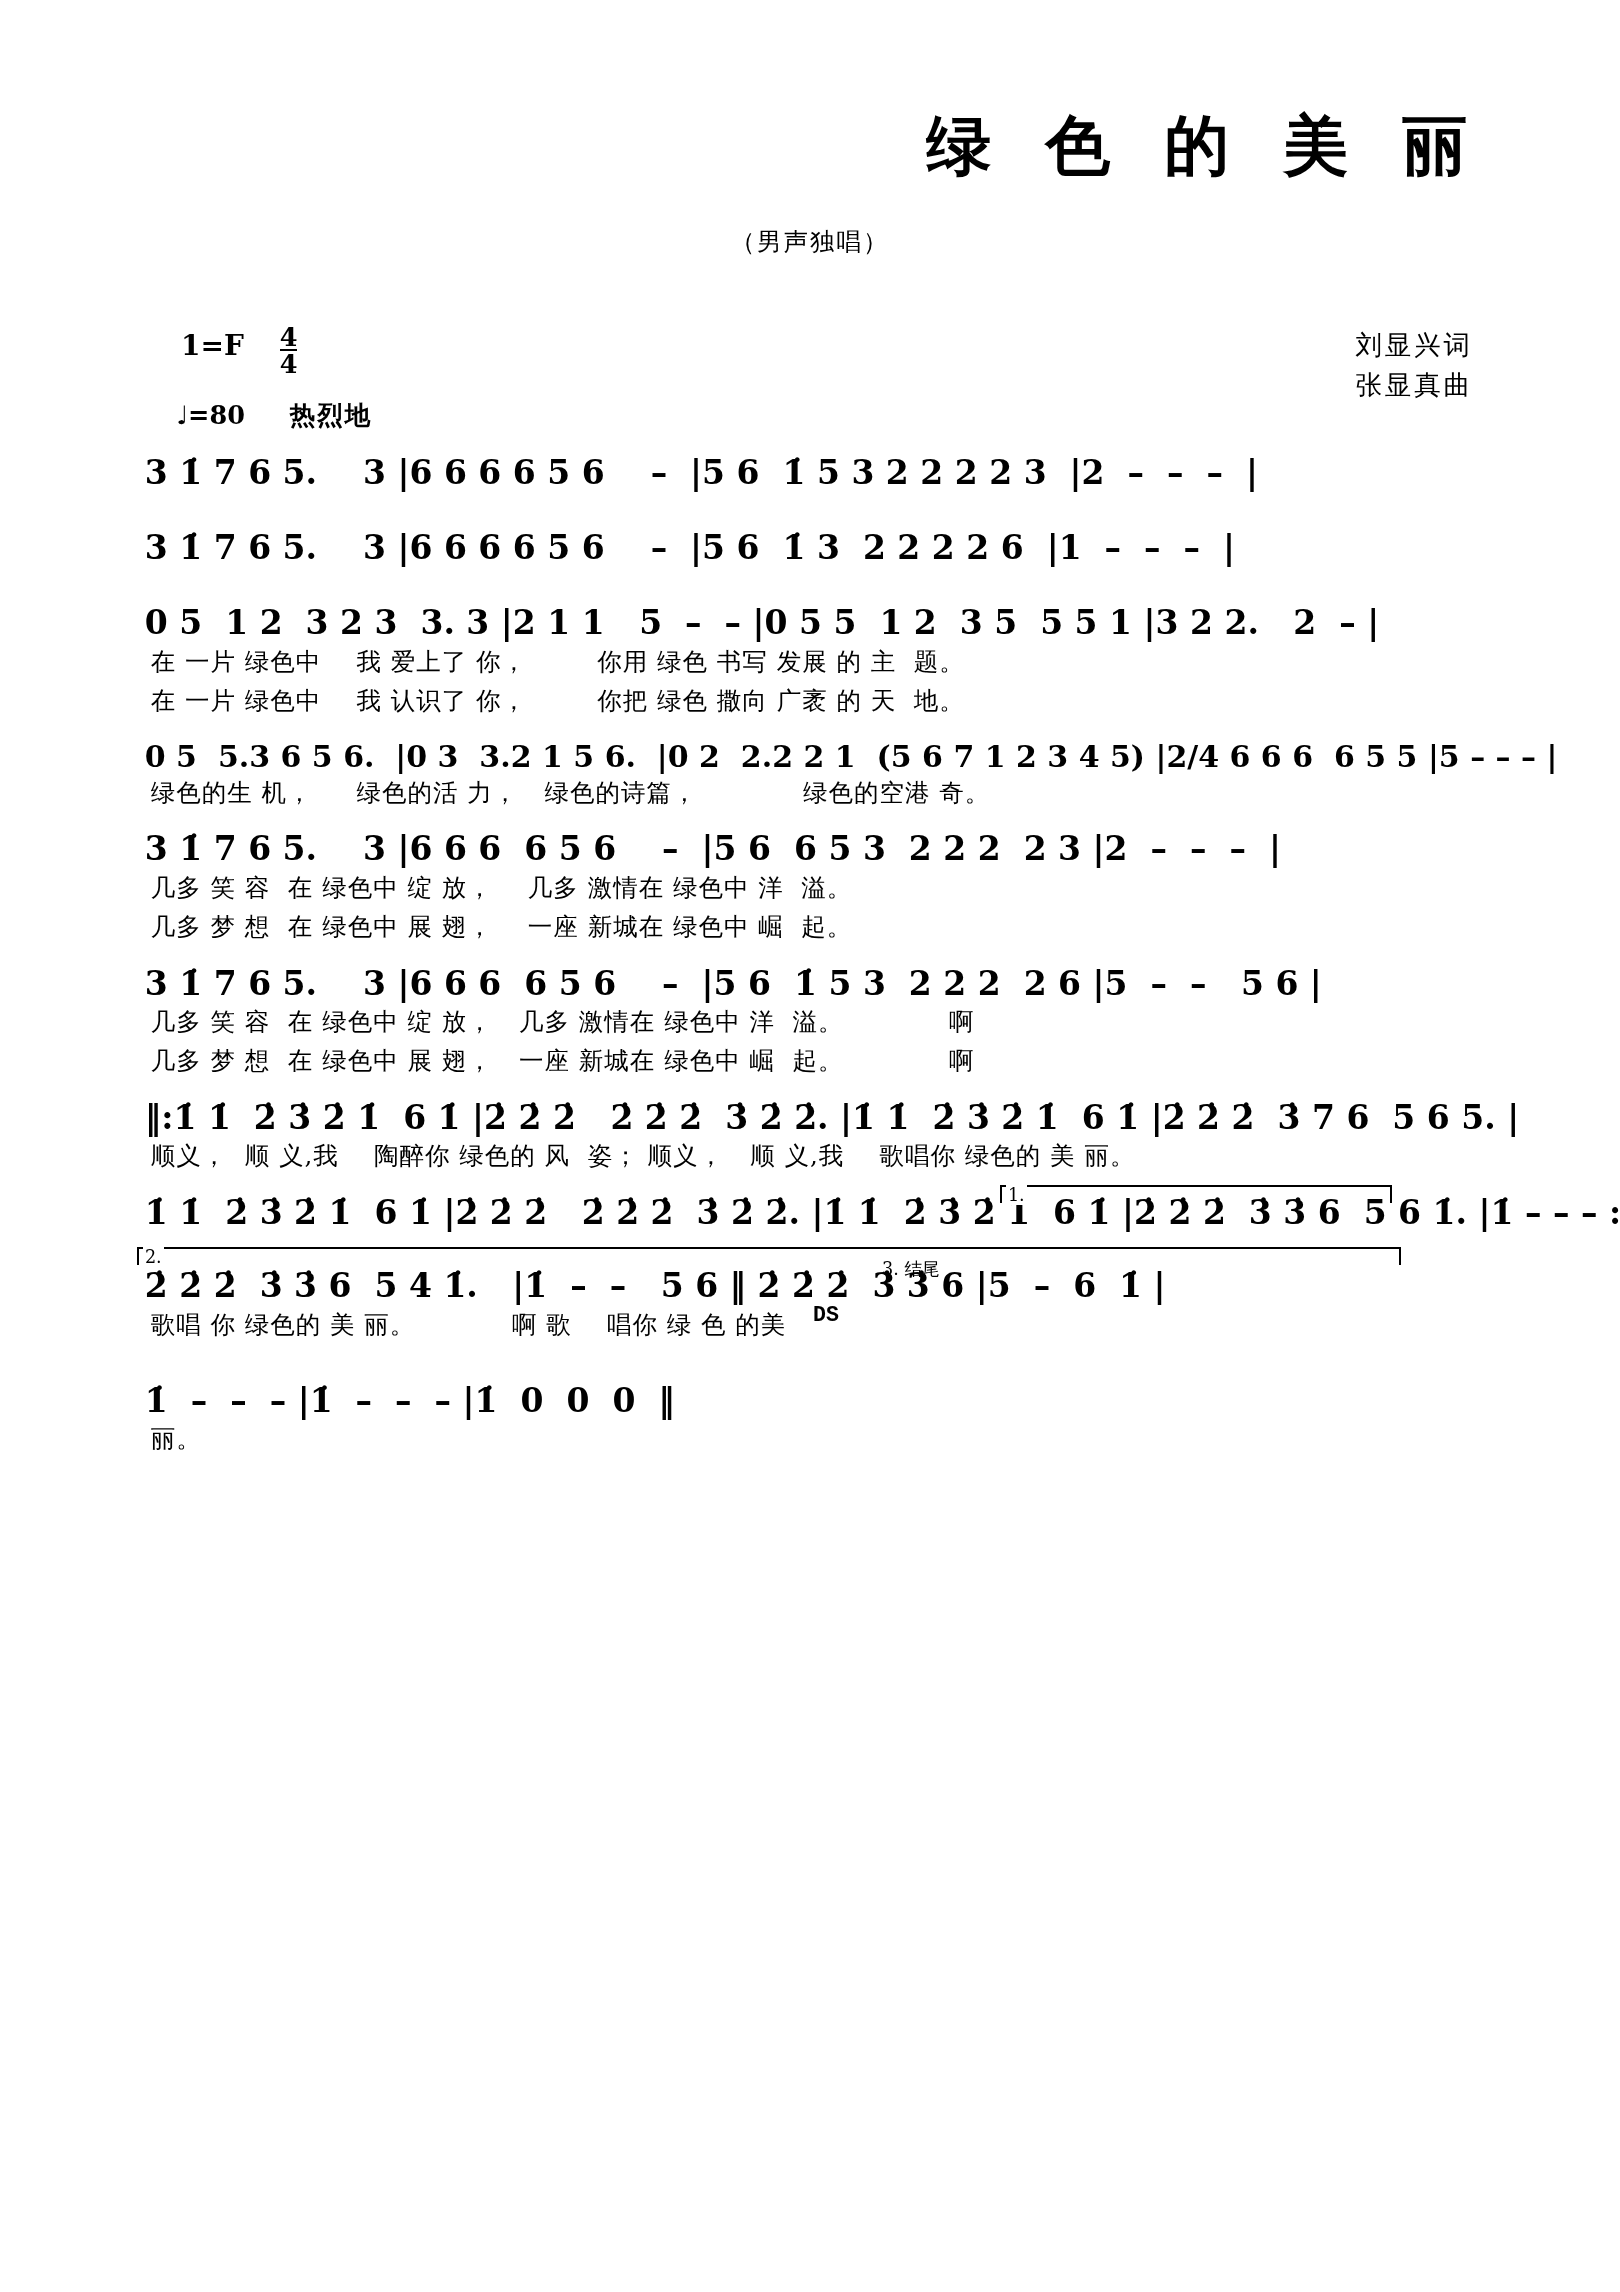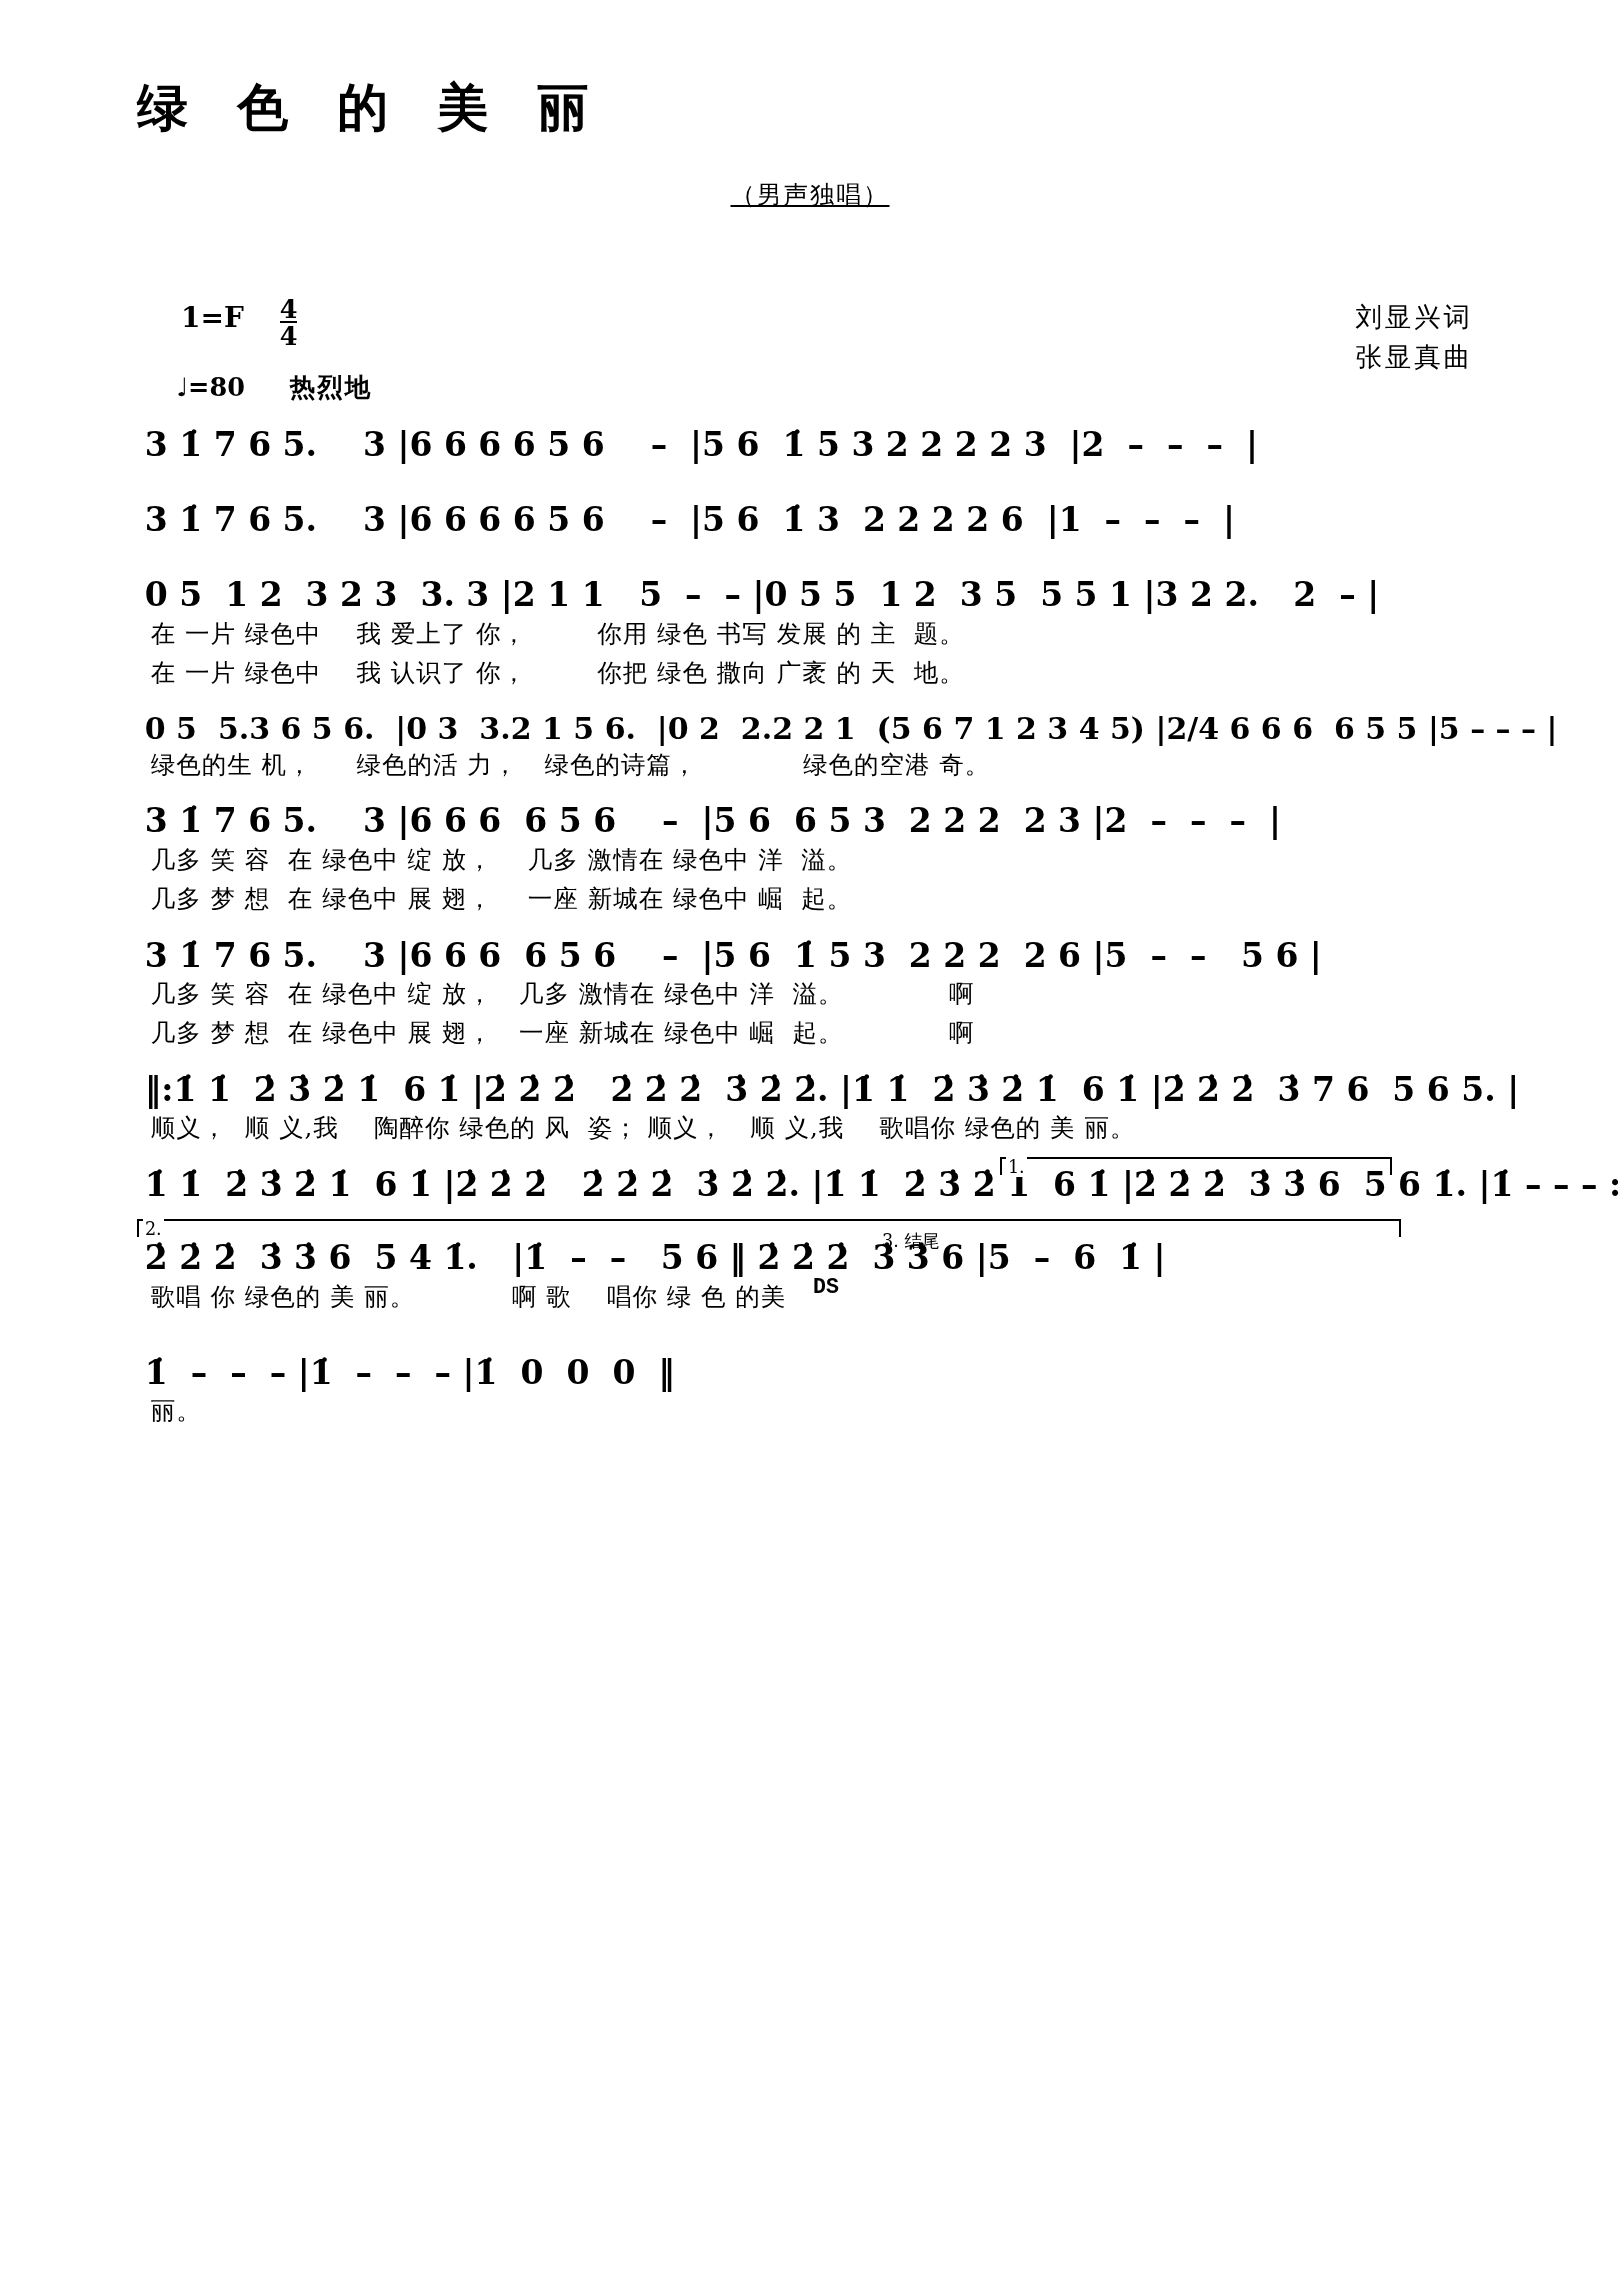--- a/index.html
+++ b/index.html
@@ -17,34 +17,33 @@
   }
   .sheet {
     position: relative;
     width: 1620px;
     height: 2293px;
     box-sizing: border-box;
     padding: 0 137px;
   }
   
   .title {
-    text-align: left;
-    font-size: 51px;
+    text-align: right;
+    font-size: 65px;
     font-weight: bold;
     letter-spacing: 15.7px;
-    margin-top: 74px;
+    margin-top: 102px;
     font-family: "DejaVu Serif", serif;
   }
   .subtitle {
     text-align: center;
     font-size: 24.5px;
     margin-top: 35px;
     letter-spacing: 2px;
     font-family: "DejaVu Serif", serif;
-    text-decoration: underline;
   }
   .credits {
     position: absolute;
     right: 147px;
     top: 223px;
     font-size: 26.5px;
     line-height: 1.5;
     text-align: left;
     letter-spacing: 2.9px;
     font-family: "DejaVu Serif", serif;

